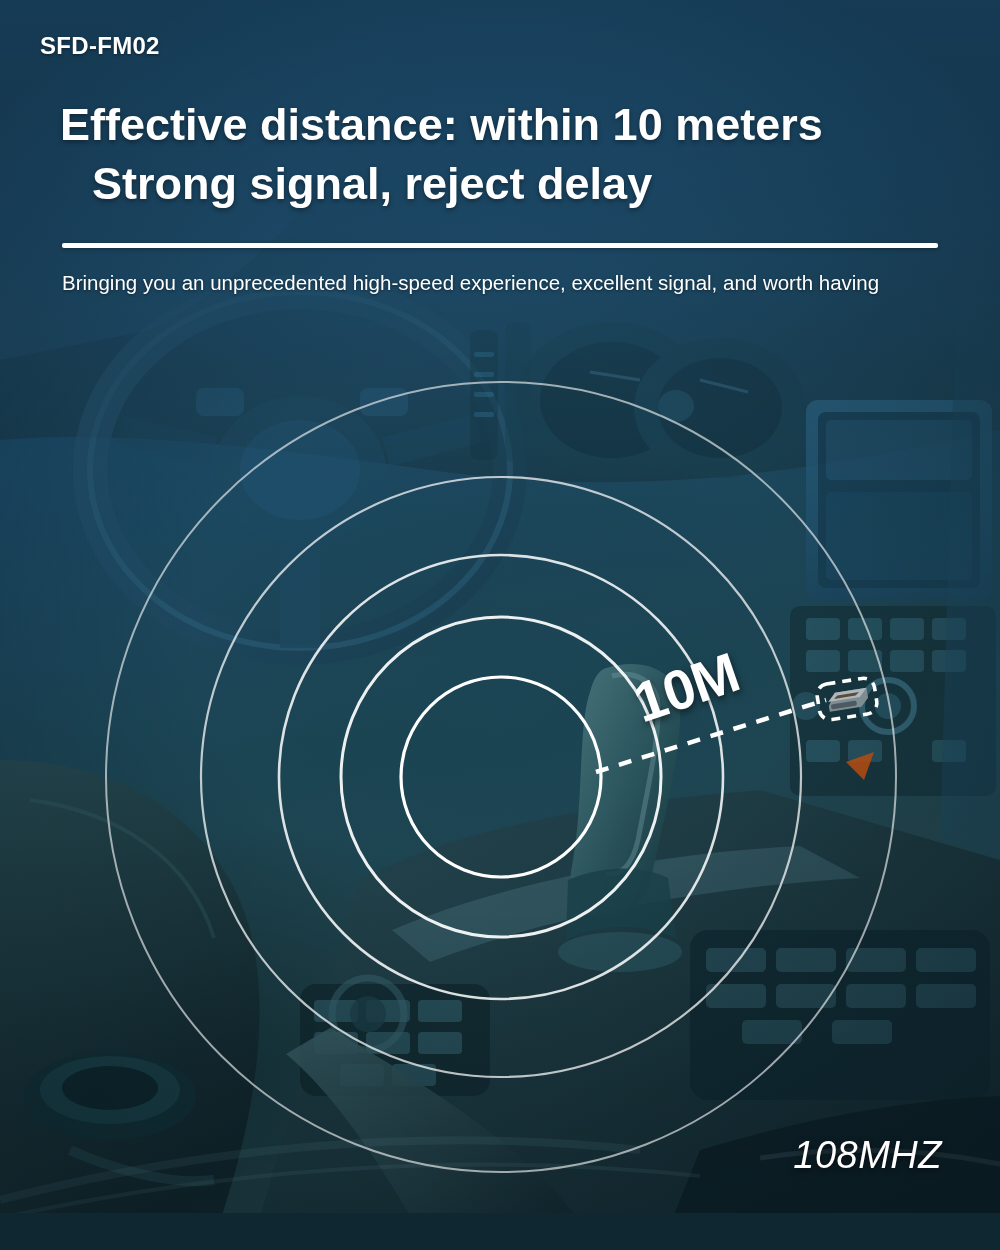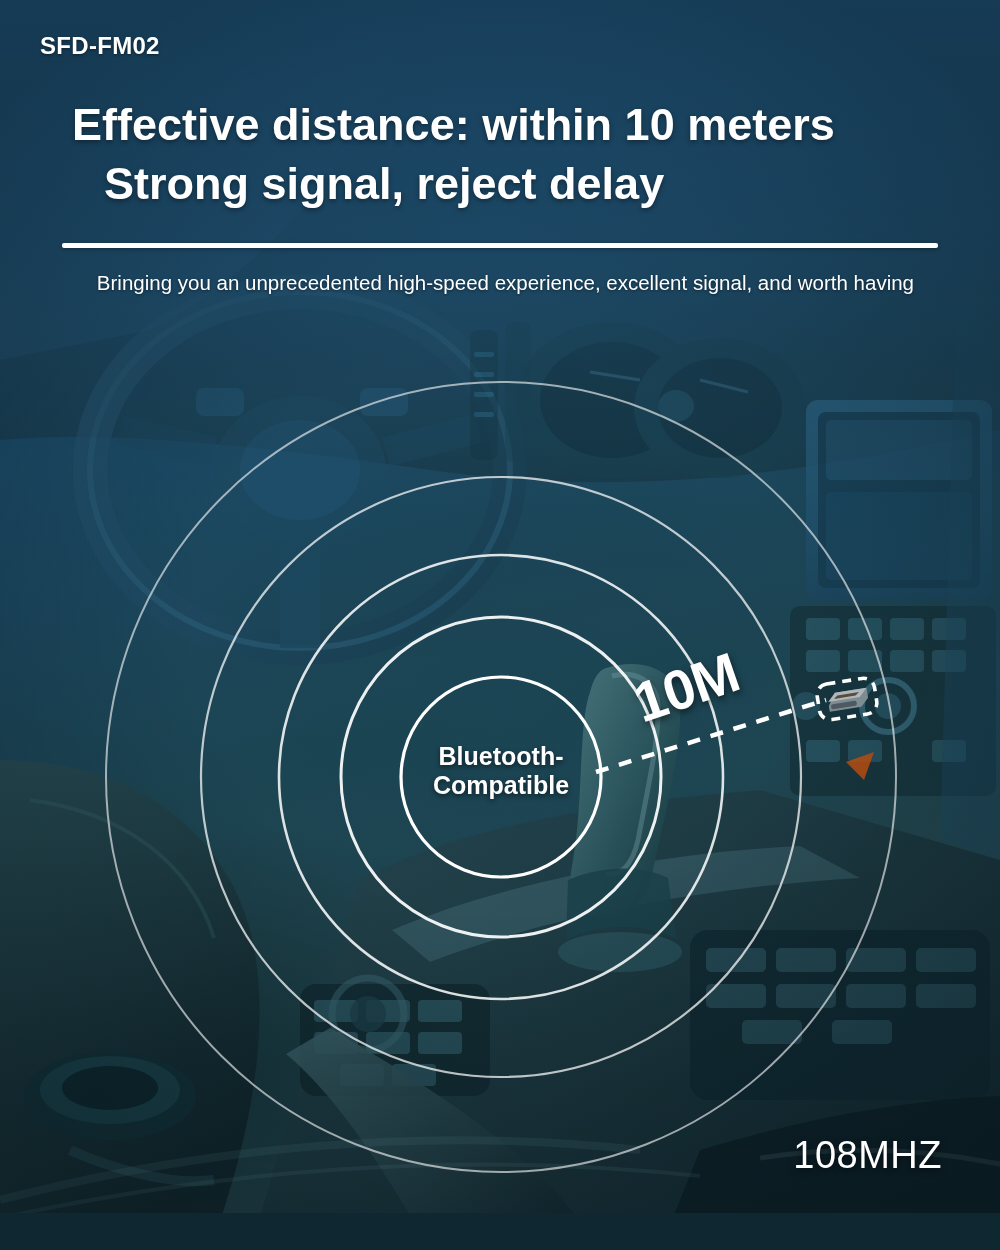--- a/index.html
+++ b/index.html
@@ -41,37 +41,36 @@
   }
 
   
   .model {
     position:absolute; left:40px; top:32px;
     font-size:24px; font-weight:bold; color:#ffffff;
     letter-spacing:.3px;
     text-shadow:0 1px 3px rgba(0,0,0,.45);
   }
   .headline {
-    position:absolute; left:72px; top:96px; width:900px;
+    position:absolute; left:60px; top:96px; width:900px;
     font-size:45px; font-weight:bold; color:#ffffff;
     line-height:1.30;
     text-shadow:0 2px 5px rgba(0,0,0,.40);
   }
   .headline .l2 { display:block;margin-left:32px; }
   .divider {
     position:absolute; left:62px; top:243px;
     width:876px; height:5px; background:#ffffff;
     border-radius:2px;
     box-shadow:0 1px 4px rgba(0,0,0,.35);
   }
   .subtitle {
     position:absolute; left:62px; top:266px; width:852px;
     font-size:20.5px; color:#ffffff; line-height:1.62;
     text-shadow:0 1px 3px rgba(0,0,0,.45);
-    text-align:right;
   }
 
   
   .rings { position:absolute; left:0; top:0; width:1000px; height:1250px; pointer-events:none; }
   .rings svg { display:block; }
 
   
   .bt-label {
     position:absolute; left:401px; top:742px; width:200px;
     text-align:center;
@@ -86,20 +85,21 @@
     transform:rotate(-19deg);
     transform-origin:left center;
     text-shadow:0 3px 7px rgba(0,0,0,.55);
   }
 
   
   .freq {
     position:absolute; right:58px; bottom:36px;
     font-size:38px; color:#ffffff; letter-spacing:.5px;
     text-shadow:0 2px 6px rgba(0,0,0,.55);
+    font-style:italic;
   }
 </style>
 </head>
 <body>
 
 <div id="poster">
 
   <div class="bg-base"></div>
 
   <div class="bg-photo">
@@ -294,22 +294,18 @@
         <g transform="rotate(-9 847 699)">
           <path d="M828,703 L836,691 L868,691 L868,701 L860,709 L828,709 Z" fill="#7e8d93"></path>
           <path d="M836,691 L868,691 L860,699 L828,699 Z" fill="#aeb8bc"></path>
           <path d="M838,694 L860,694 L856,697 L834,697 Z" fill="#5c4a3a"></path>
           <rect x="830" y="702" width="26" height="5" rx="2" fill="#4e5a60"></rect>
         </g>
       </g>
     </svg>
   </div>
 
-  <div class="bt-label">
-    <span>Bluetooth-</span><br>
-    <span>Compatible</span>
-  </div>
 
   <div class="dist-label">10M</div>
 
   <div class="freq">108MHZ</div>
 
 </div>
 
 </body></html>

